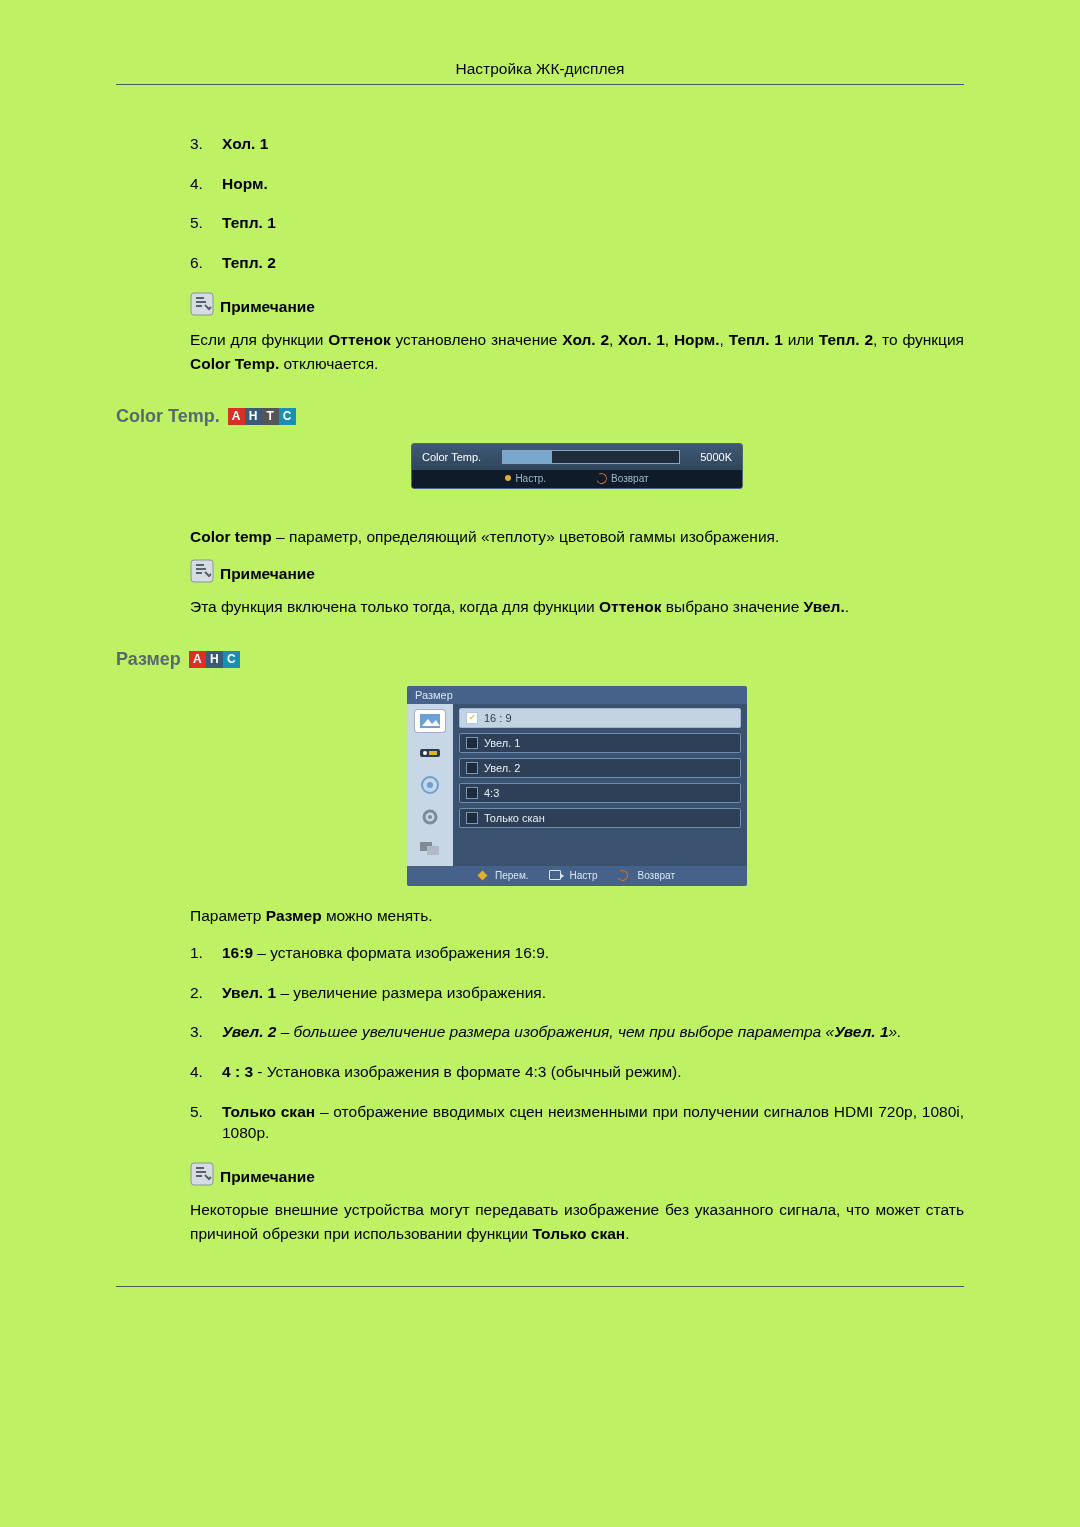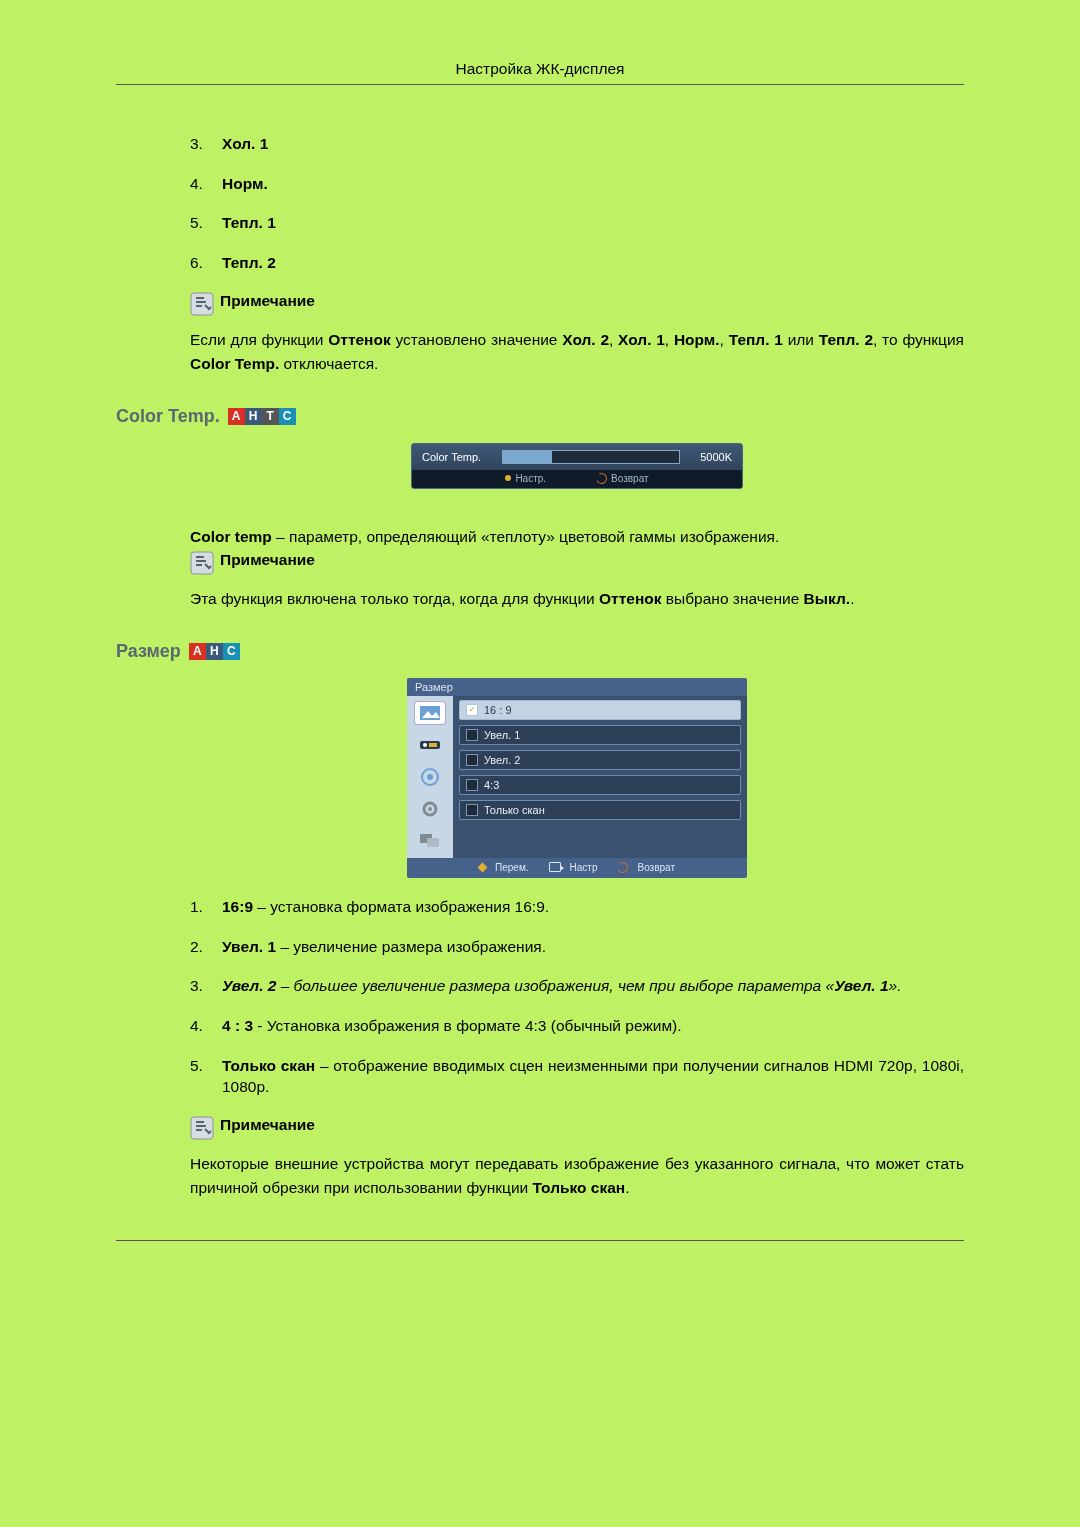--- a/index.html
+++ b/index.html
@@ -53,22 +53,22 @@
   }
   ol.num-list li .num {
     width: 32px;
     flex-shrink: 0;
   }
   ol.num-list li .txt {
     flex: 1;
   }
   .note-row {
     display: flex;
-    align-items: flex-start;
-    margin: 2px 0 12px 0;
+    align-items: flex-end;
+    margin: 10px 0 12px 0;
   }
   .note-icon {
     width: 24px;
     height: 24px;
     margin-right: 6px;
     flex-shrink: 0;
   }
   .note-label {
     font-weight: bold;
   }
@@ -319,21 +319,21 @@
 
     <div class="note-row">
       <svg class="note-icon" viewBox="0 0 24 24">
         <rect x="1" y="1" width="22" height="22" rx="3" fill="#d6dde2" stroke="#8a949c"></rect>
         <path d="M6 6 L14 6 M6 10 L16 10 M6 14 L12 14" stroke="#55636e" stroke-width="2" fill="none"></path>
         <path d="M15 13 L19 17 L21 15" stroke="#55636e" stroke-width="2" fill="none"></path>
       </svg>
       <span class="note-label">Примечание</span>
     </div>
     <p class="para">
-      <span>Эта функция включена только тогда, когда для функции </span><b>Оттенок</b><span> выбрано значение </span><b>Выкл.</b><span>.</span>
+      <span>Эта функция включена только тогда, когда для функции </span><b>Оттенок</b><span> выбрано значение </span><b>Увел.</b><span>.</span>
     </p>
 
     <div class="section-title">
       <span>Размер</span>
       <span class="badge-row">
         <span class="badge r">A</span>
         <span class="badge b">H</span>
         <span class="badge c">C</span>
       </span>
     </div>
@@ -407,20 +407,23 @@
             <span class="ret-ico"></span>
             <span>Настр</span>
           </span>
         <span class="grp">
             <span class="dot-c"></span>
             <span>Возврат</span>
           </span>
       </div>
     </div>
 
+    <p class="para">
+      <span>Параметр </span><b>Размер</b><span> можно менять.</span>
+    </p>
 
     <ol class="num-list">
       <li>
         <span class="num">1.</span>
         <span class="txt"><b>16:9</b><span> – установка формата изображения 16:9.</span></span>
       </li>
       <li>
         <span class="num">2.</span>
         <span class="txt"><b>Увел. 1</b><span> – увеличение размера изображения.</span></span>
       </li>

